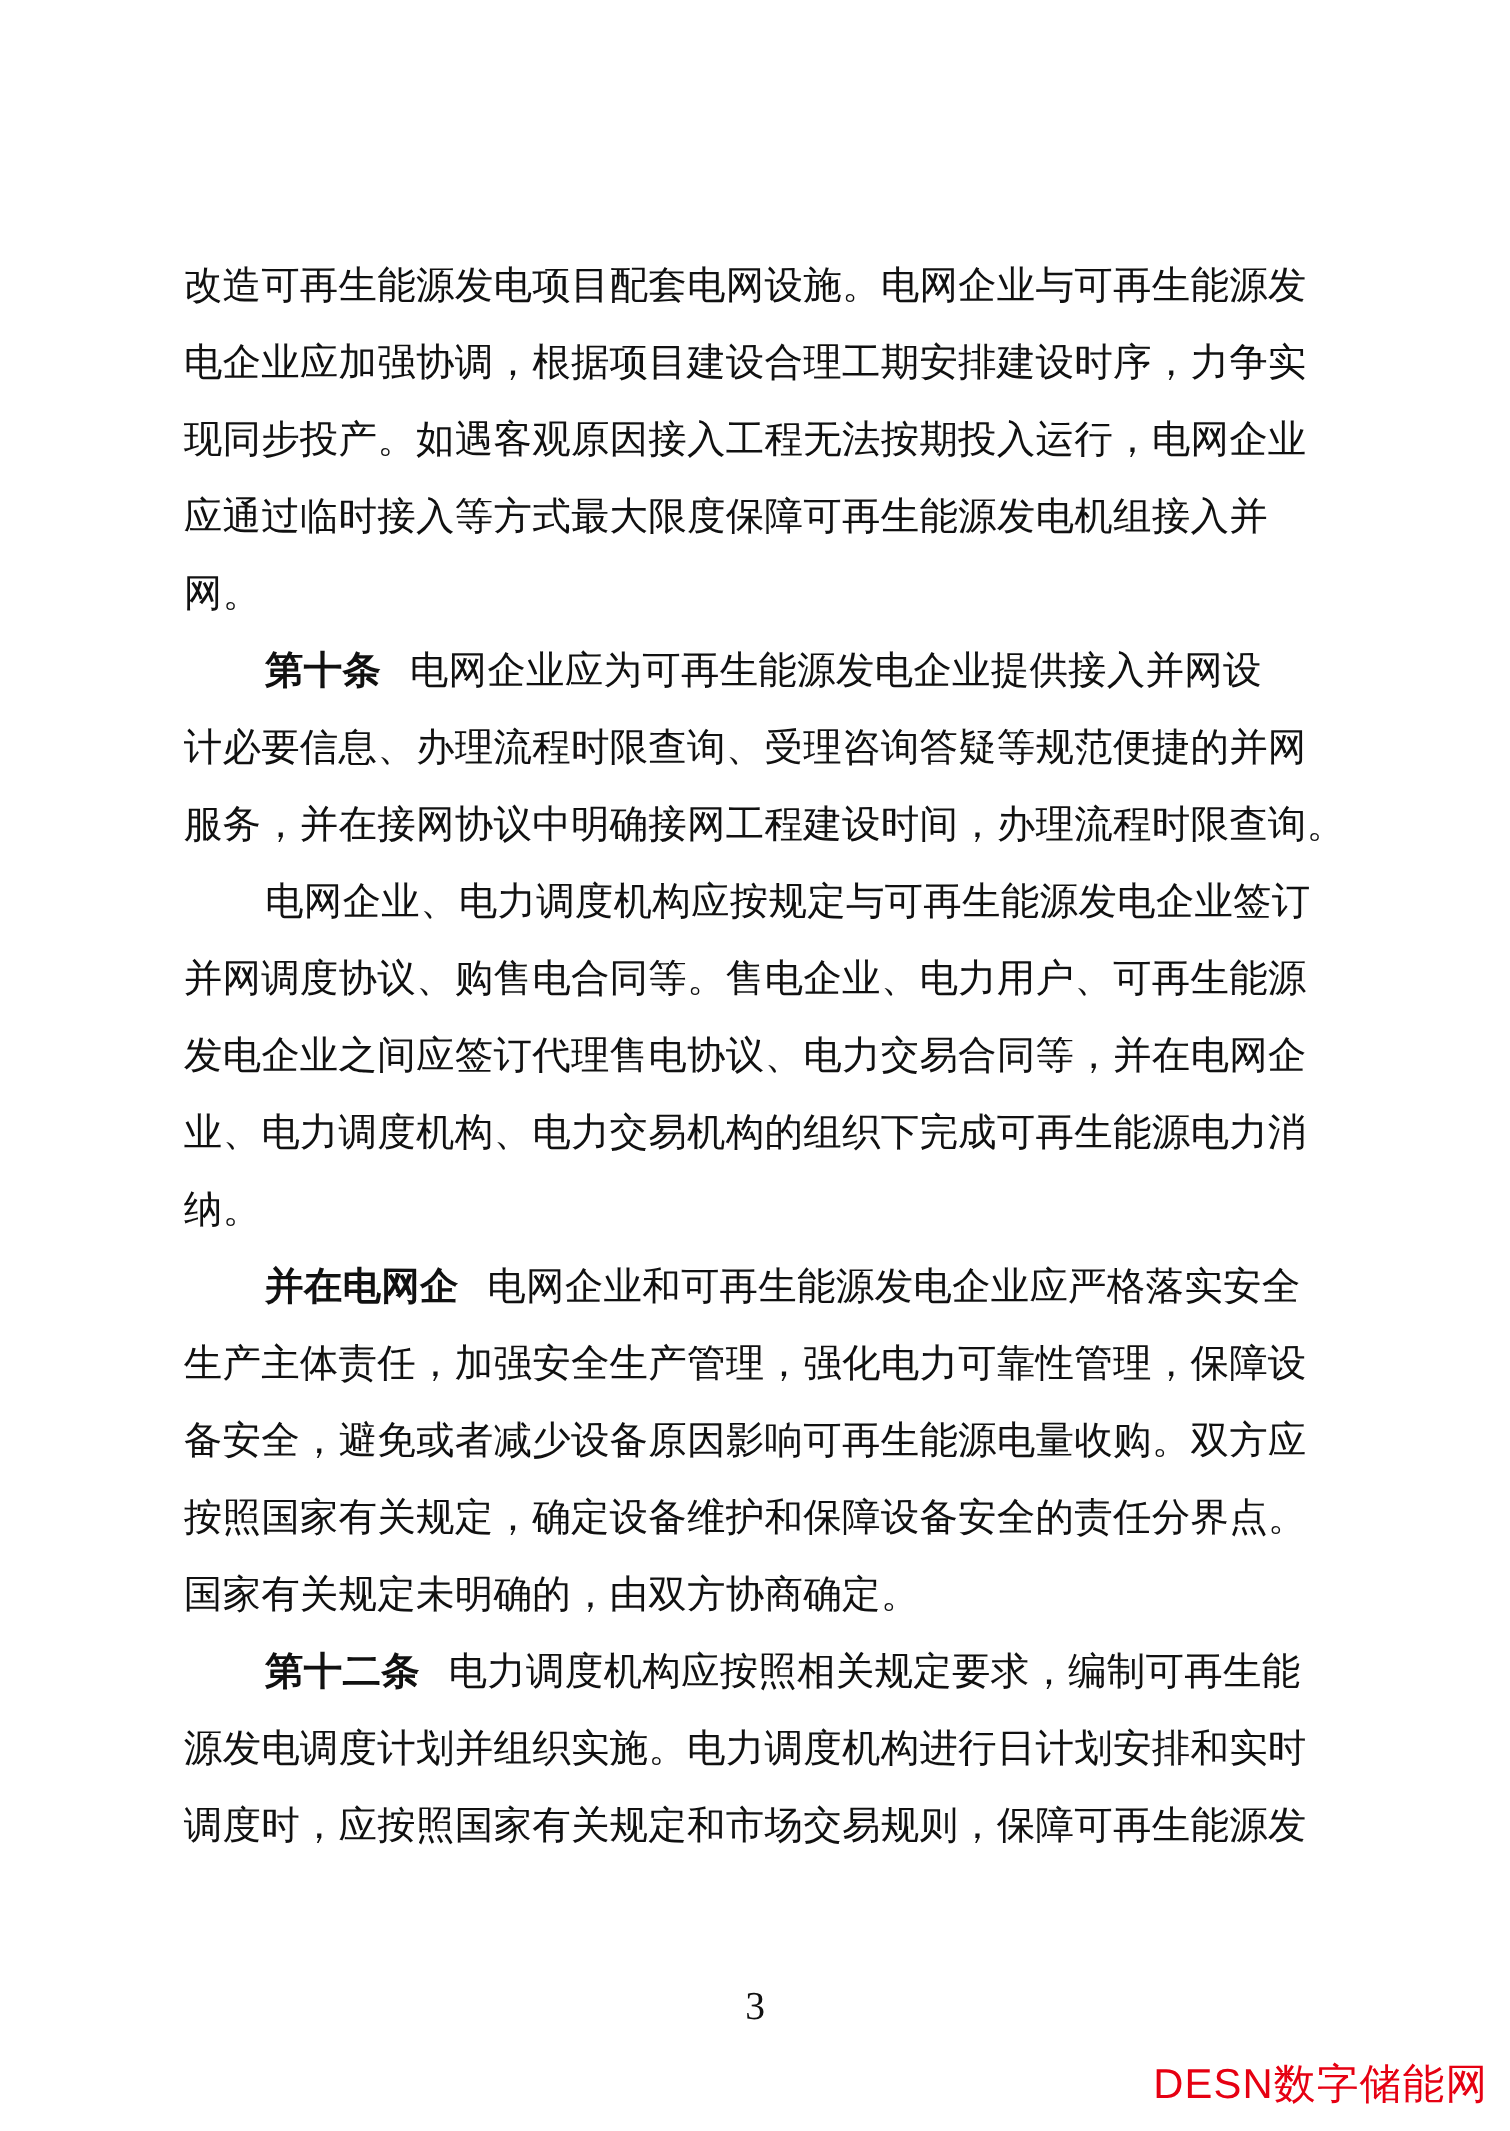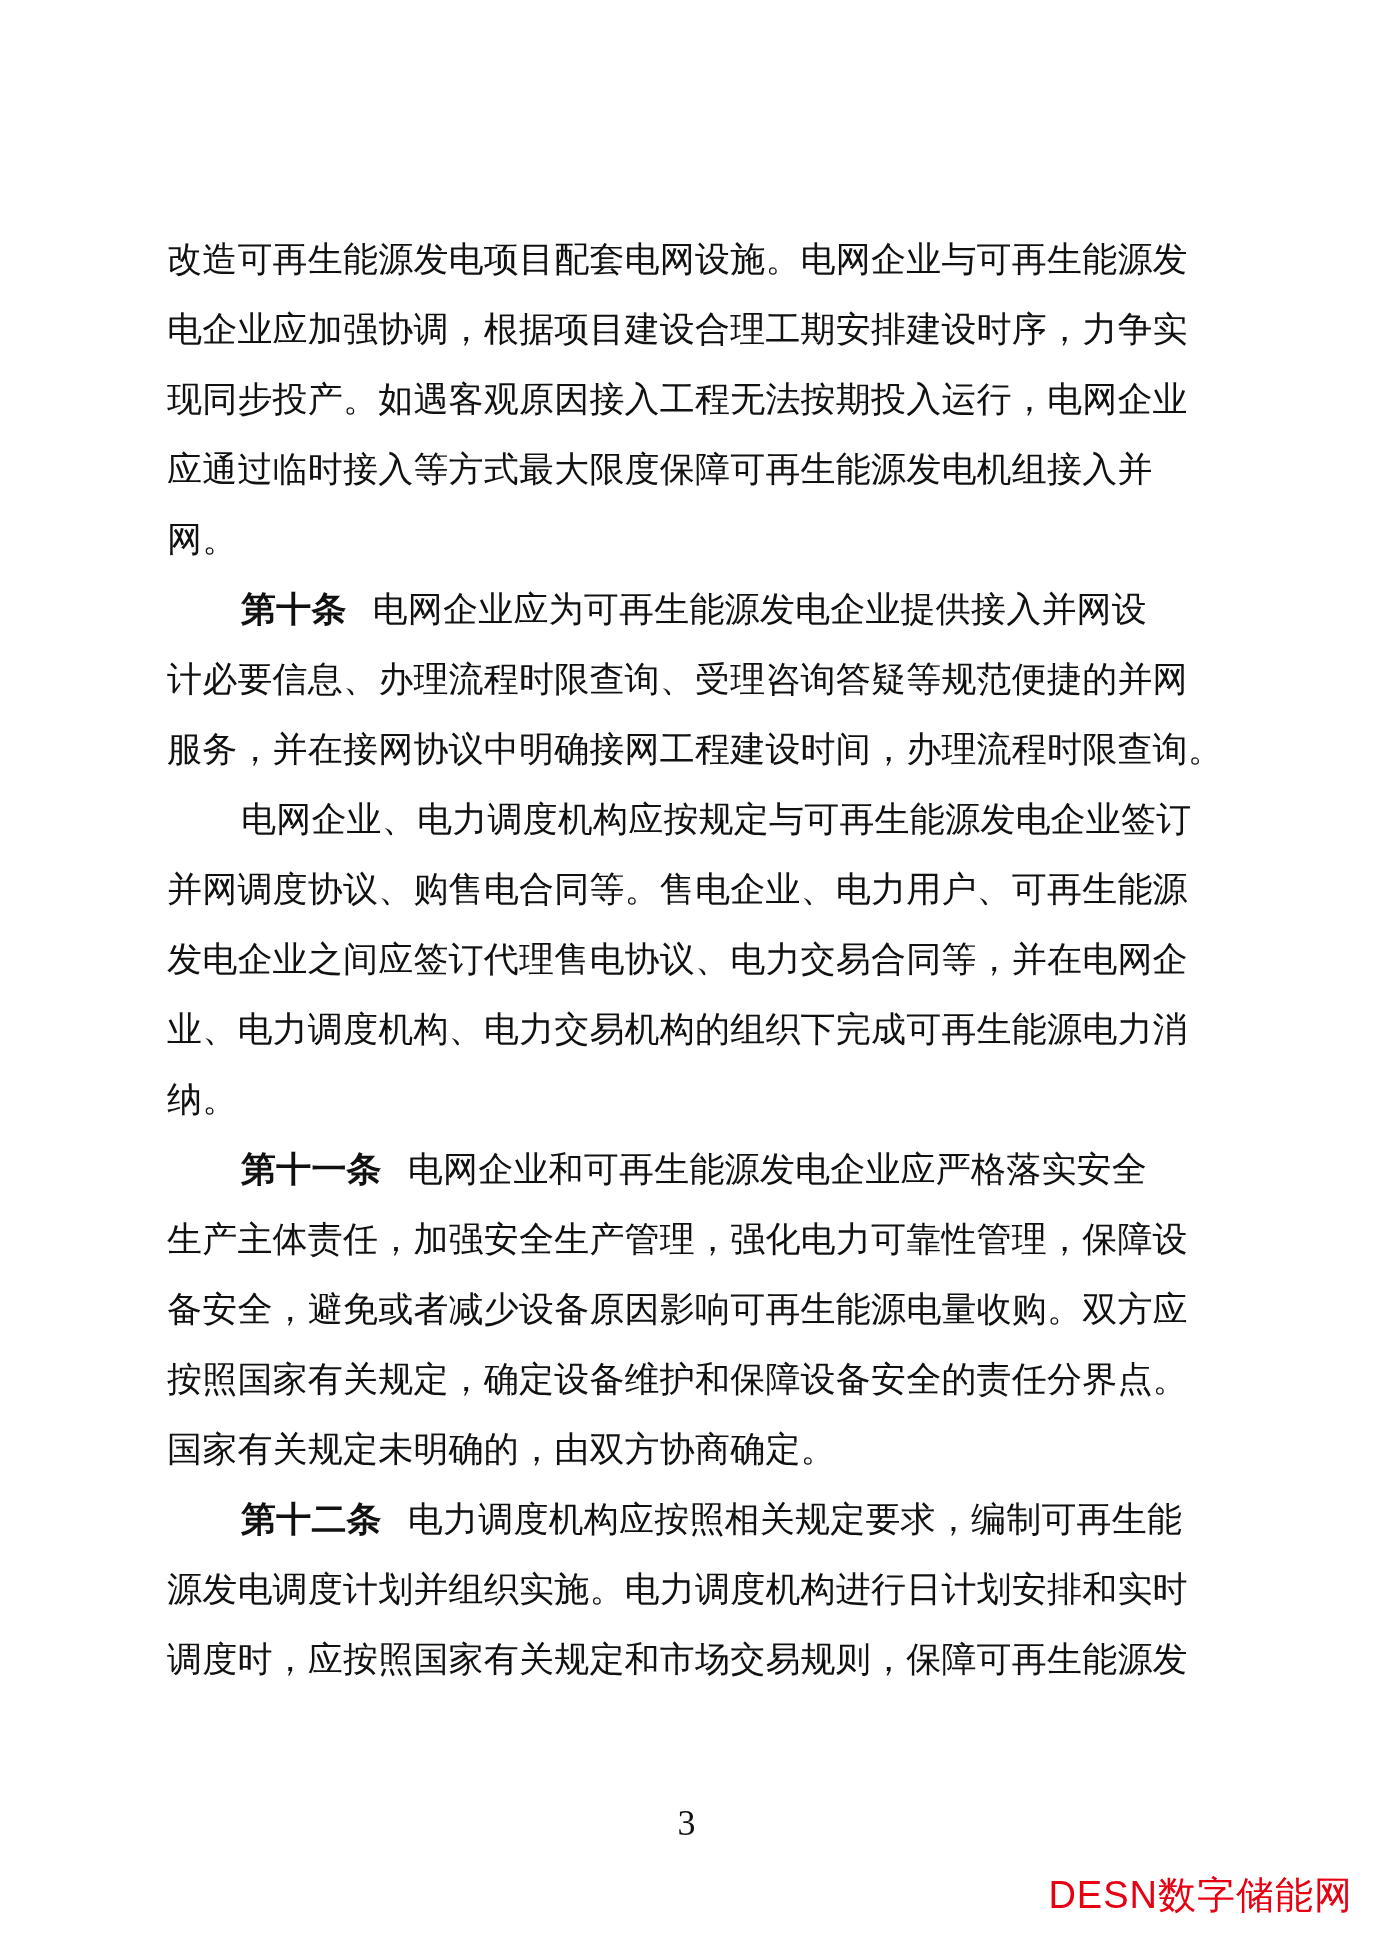--- a/index.html
+++ b/index.html
@@ -27,21 +27,21 @@
     line-height: 70px;
     font-size: 35px;
     letter-spacing: 0.2px;
     white-space: nowrap;
     text-align: left;
   }
   .line.indent {
     text-indent: 74px;
   }
   .art {
-    font-family: Liberation Mono, monospace;
+    font-family: Liberation Sans, sans-serif;
     font-weight: 700;
     margin-right: 26px;
     text-align: center;
   }
   .art:empty {
     display: none;
   }
   .page-number {
     position: absolute;
     left: 0;
@@ -80,21 +80,21 @@
     <div class="line"><span>应通过临时接入等方式最大限度保障可再生能源发电机组接入并</span></div>
     <div class="line last"><span>网。</span></div>
     <div class="line indent"><b class="art">第十条</b><span>电网企业应为可再生能源发电企业提供接入并网设</span></div>
     <div class="line"><span>计必要信息、办理流程时限查询、受理咨询答疑等规范便捷的并网</span></div>
     <div class="line"><span>服务，并在接网协议中明确接网工程建设时间，办理流程时限查询。</span></div>
     <div class="line indent"><span>电网企业、电力调度机构应按规定与可再生能源发电企业签订</span></div>
     <div class="line"><span>并网调度协议、购售电合同等。售电企业、电力用户、可再生能源</span></div>
     <div class="line"><span>发电企业之间应签订代理售电协议、电力交易合同等，并在电网企</span></div>
     <div class="line"><span>业、电力调度机构、电力交易机构的组织下完成可再生能源电力消</span></div>
     <div class="line last"><span>纳。</span></div>
-    <div class="line indent"><b class="art">第十一条</b><span>电网企业和可再生能源发电企业应严格落实安全</span></div>
+    <div class="line indent"><b class="art">并在电网企</b><span>电网企业和可再生能源发电企业应严格落实安全</span></div>
     <div class="line"><span>生产主体责任，加强安全生产管理，强化电力可靠性管理，保障设</span></div>
     <div class="line"><span>备安全，避免或者减少设备原因影响可再生能源电量收购。双方应</span></div>
     <div class="line"><span>按照国家有关规定，确定设备维护和保障设备安全的责任分界点。</span></div>
     <div class="line last"><span>国家有关规定未明确的，由双方协商确定。</span></div>
     <div class="line indent"><b class="art">第十二条</b><span>电力调度机构应按照相关规定要求，编制可再生能</span></div>
     <div class="line"><span>源发电调度计划并组织实施。电力调度机构进行日计划安排和实时</span></div>
     <div class="line"><span>调度时，应按照国家有关规定和市场交易规则，保障可再生能源发</span></div>
   </div>
 
   <div class="page-number">3</div>

